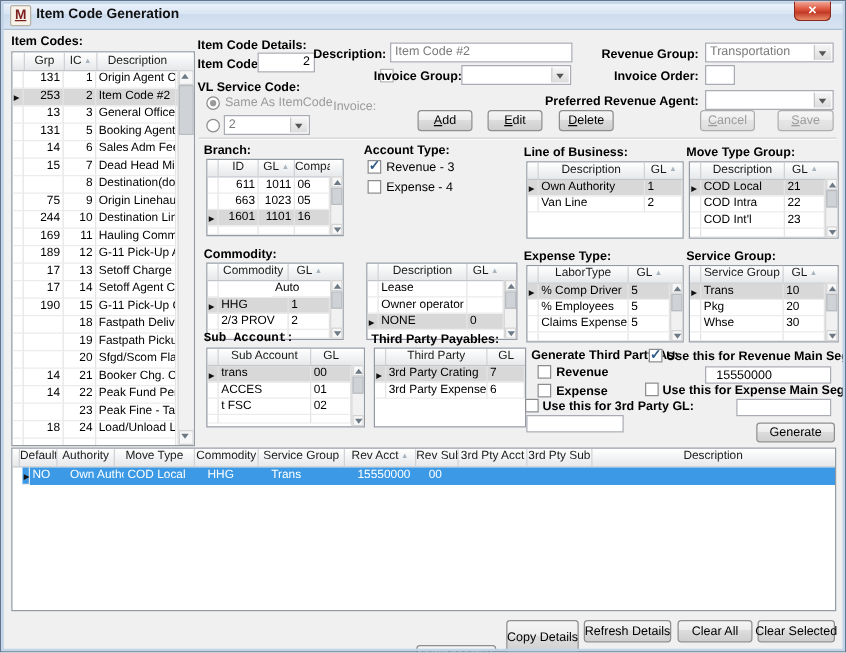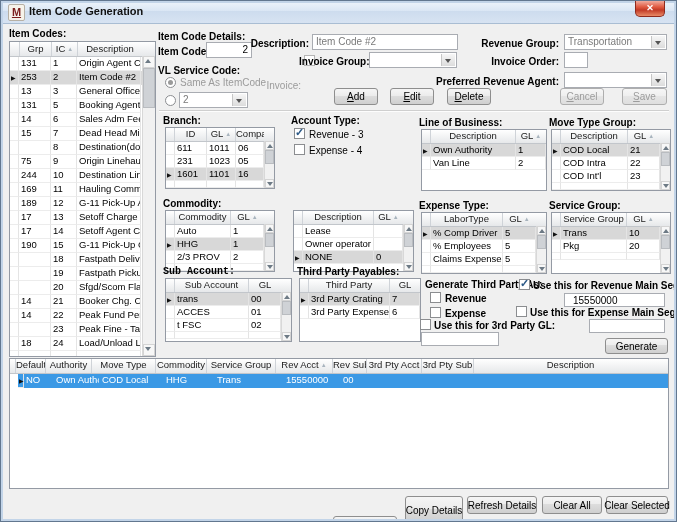--- a/index.html
+++ b/index.html
@@ -43,21 +43,21 @@
   .sep{position:absolute;height:1px;background:#cfcfcf;border-bottom:1px solid #fdfdfd;}
   .grid{position:absolute;background:#fff;border:1px solid #949aa4;box-sizing:border-box;overflow:hidden;}
   .ghead{display:flex;height:13px;background:linear-gradient(#ffffff,#e6e8ea);border-bottom:1px solid #c2c6cb;}
   .hc{font-size:9.5px;line-height:12px;text-align:center;border-right:1px solid #cfd3d8;overflow:hidden;
        white-space:nowrap;color:#1a1a1a;box-sizing:border-box;flex-shrink:0;}
   .sort{display:inline-block;margin-left:2px;font-size:6px;color:#a8b4be;vertical-align:1px;}
   .sort::after{content:"▲";}
   .grow{display:flex;height:13px;}
   .c{font-size:9.5px;line-height:12px;padding:0 2px;border-right:1px solid #e4e4e4;border-bottom:1px solid #ececec;
        overflow:hidden;white-space:nowrap;box-sizing:border-box;flex-shrink:0;color:#000;}
-  .rt{text-align:left;}
+  .rt{text-align:right;}
   .mk{width:9px;flex-shrink:0;border-right:1px solid #e4e4e4;border-bottom:1px solid #ececec;position:relative;box-sizing:border-box;}
   .grow.sel{background:#d8d8d8;}
   .grow.sel .mk::after{content:"▶";position:absolute;left:1px;top:3px;font-size:6px;color:#111;}
   .grow.partial{height:7px;overflow:hidden;}
   .vsb{position:absolute;top:13px;right:0;bottom:0;width:10px;background:#f1f1f1;border-left:1px solid #d8d8d8;
        display:flex;flex-direction:column;box-sizing:border-box;}
   .sa{height:9px;flex-shrink:0;background:#f7f7f7;border:1px solid #d4d4d4;position:relative;box-sizing:border-box;}
   .sa::after{content:"";position:absolute;left:1px;border-left:3px solid transparent;border-right:3px solid transparent;}
   .sa.up::after{top:2px;border-bottom:4px solid #6d7a85;}
   .sa.dn::after{top:2px;border-top:4px solid #6d7a85;}
@@ -303,21 +303,21 @@
     <div class="gbody">
 
     <div class="grow">
           <span class="mk"></span>
           <span class="c rt" style="width:32px;">611</span>
           <span class="c rt" style="width:29px;">1011</span>
           <span class="c" style="width:28px;">06</span>
         </div>
         <div class="grow">
           <span class="mk"></span>
-          <span class="c rt" style="width:32px;">231</span>
+          <span class="c rt" style="width:32px;">663</span>
           <span class="c rt" style="width:29px;">1023</span>
           <span class="c" style="width:28px;">05</span>
         </div>
         <div class="grow sel">
           <span class="mk"></span>
           <span class="c rt" style="width:32px;">1601</span>
           <span class="c rt" style="width:29px;">1101</span>
           <span class="c" style="width:28px;">16</span>
         </div>
         <div class="grow partial">
@@ -405,21 +405,21 @@
   <div class="grid" style="left:164px;top:209px;width:110px;height:62px;">
     <div class="ghead">
       <span class="hc" style="width:9px;"></span>
       <span class="hc" style="width:56px;">Commodity</span>
       <span class="hc" style="width:33px;border-right:none;"><span>GL</span><span class="sort"></span></span>
     </div>
     <div class="gbody">
 
     <div class="grow">
           <span class="mk"></span>
-          <span class="c" style="width:56px;">Auto</span>
+          <span class="c" style="width:56px;margin-left:43px;">Auto</span>
           <span class="c" style="width:33px;">1</span>
         </div>
         <div class="grow sel">
           <span class="mk"></span>
           <span class="c" style="width:56px;">HHG</span>
           <span class="c" style="width:33px;">1</span>
         </div>
         <div class="grow">
           <span class="mk"></span>
           <span class="c" style="width:56px;">2/3 PROV</span>
@@ -520,20 +520,25 @@
 
     <div class="grow sel">
           <span class="mk"></span>
           <span class="c" style="width:66px;">Trans</span>
           <span class="c" style="width:33px;">10</span>
         </div>
         <div class="grow">
           <span class="mk"></span>
           <span class="c" style="width:66px;">Pkg</span>
           <span class="c" style="width:33px;">20</span>
+        </div>
+        <div class="grow">
+          <span class="mk"></span>
+          <span class="c" style="width:66px;">Whse</span>
+          <span class="c" style="width:33px;">30</span>
         </div>
         <div class="grow partial">
           <span class="mk"></span>
           <span class="c" style="width:66px;"></span>
           <span class="c" style="width:33px;"></span>
         </div>
       </div>
     <div class="vsb">
         <span class="sa up"></span>
         <span class="thumb"></span>

